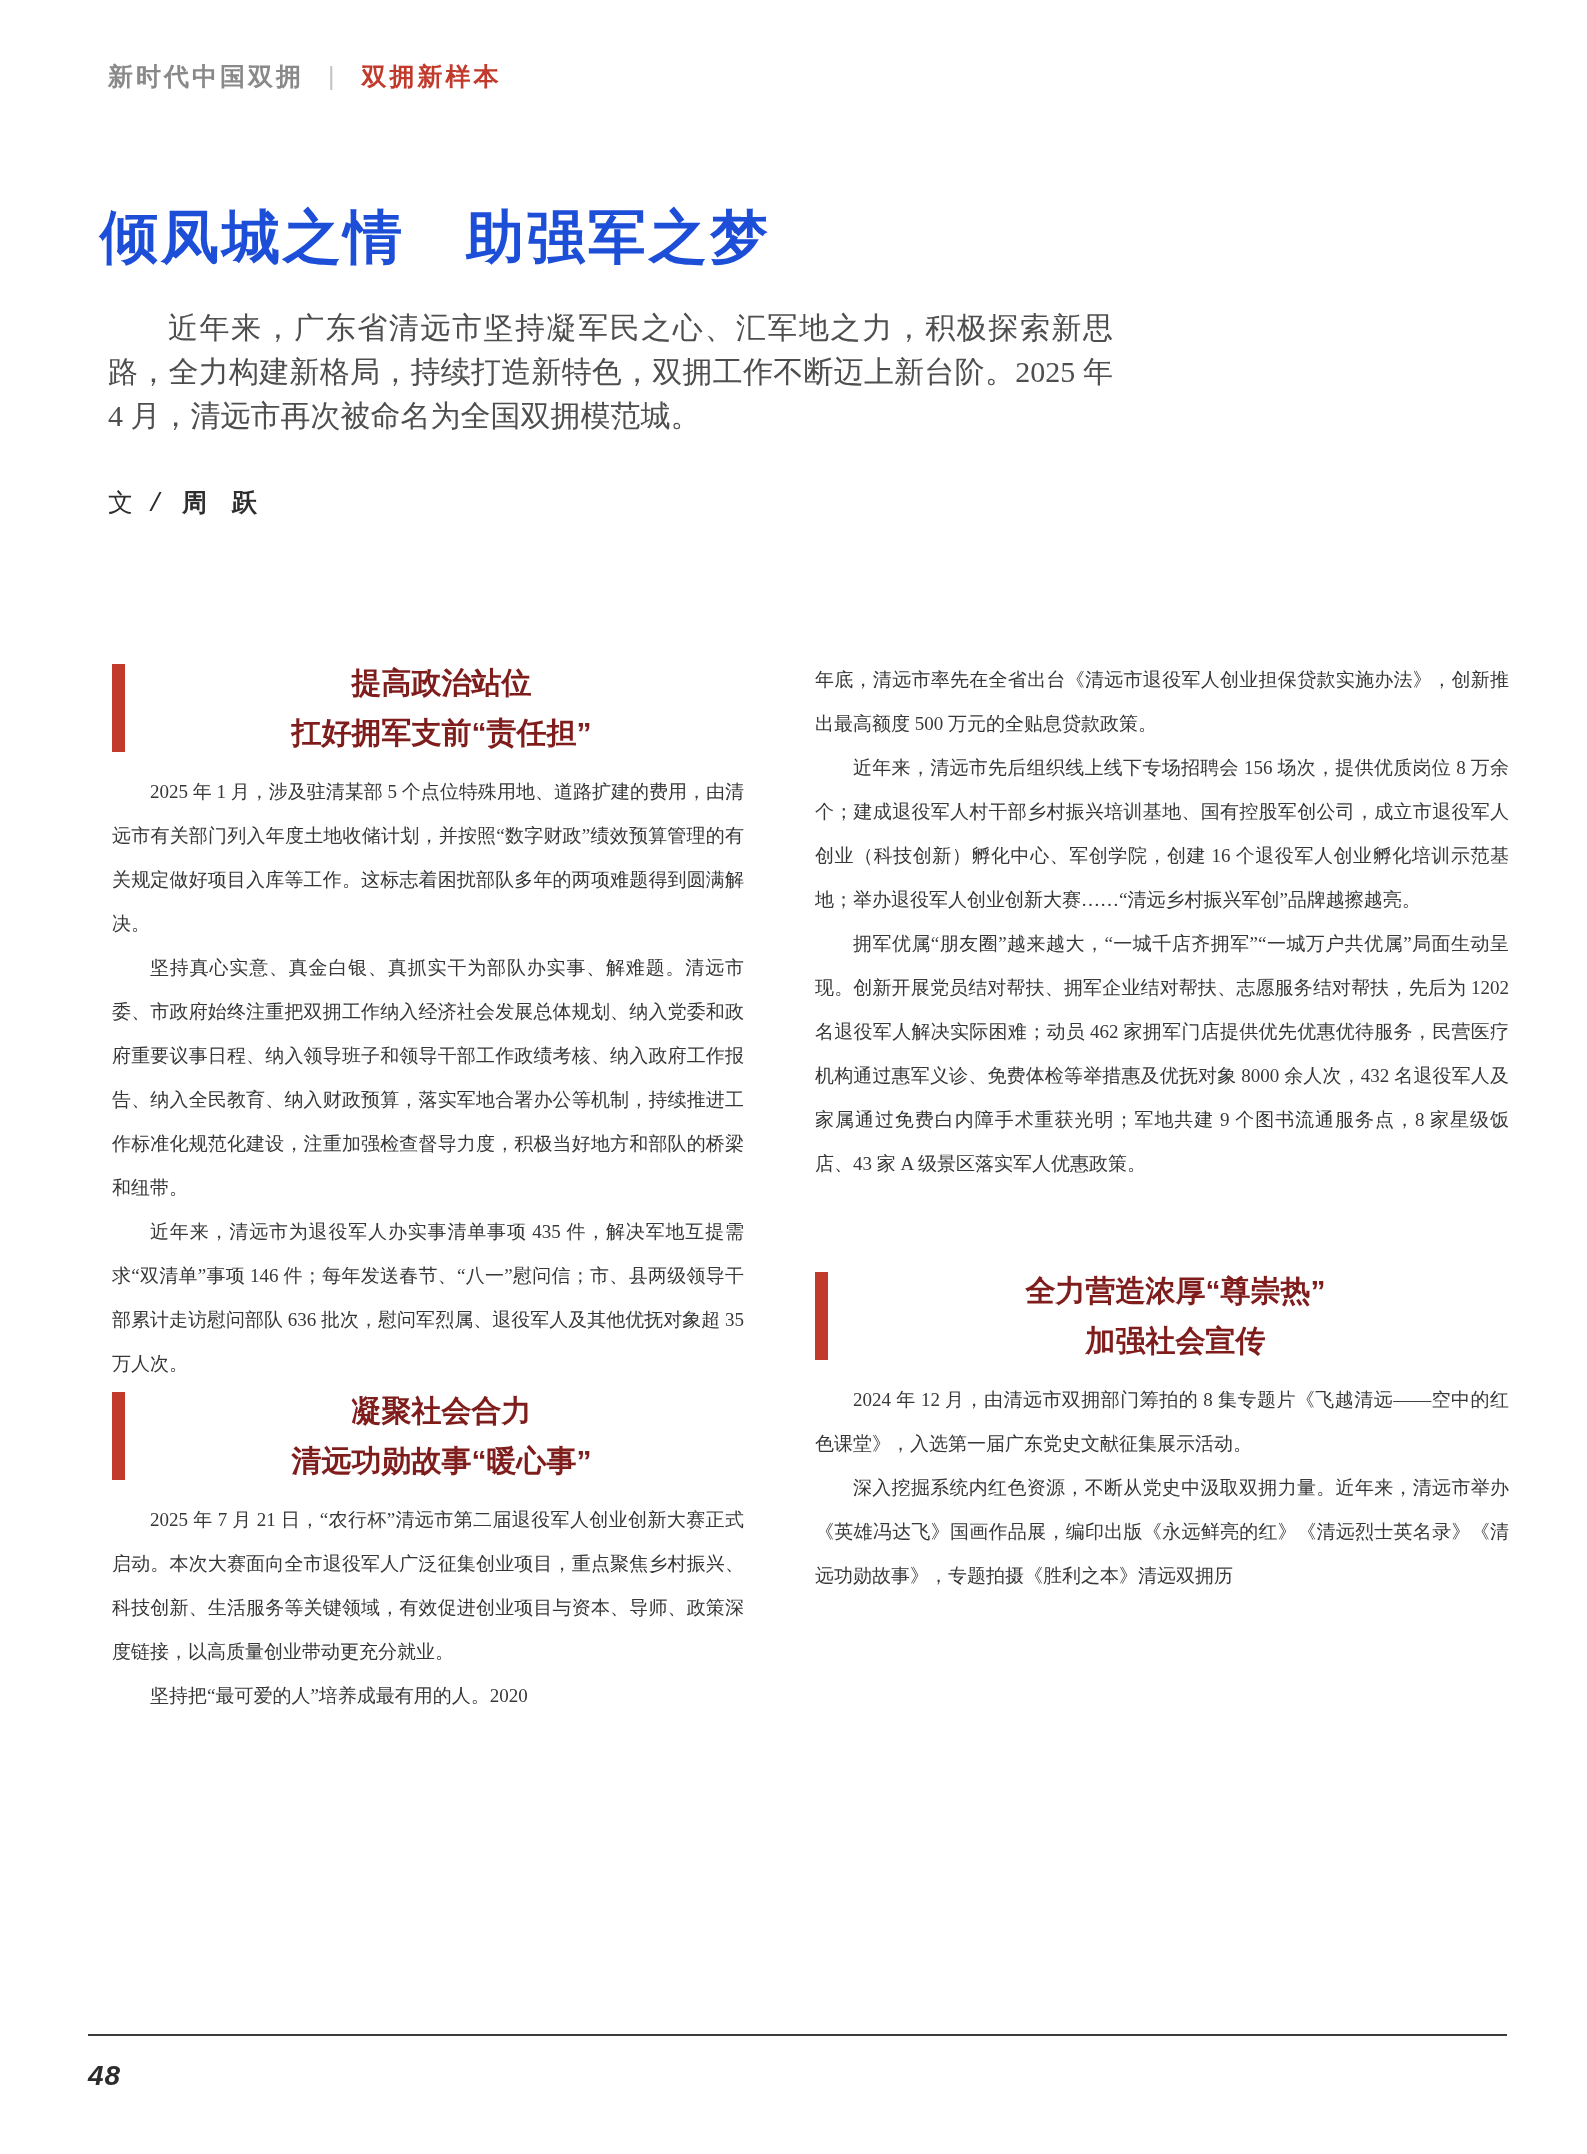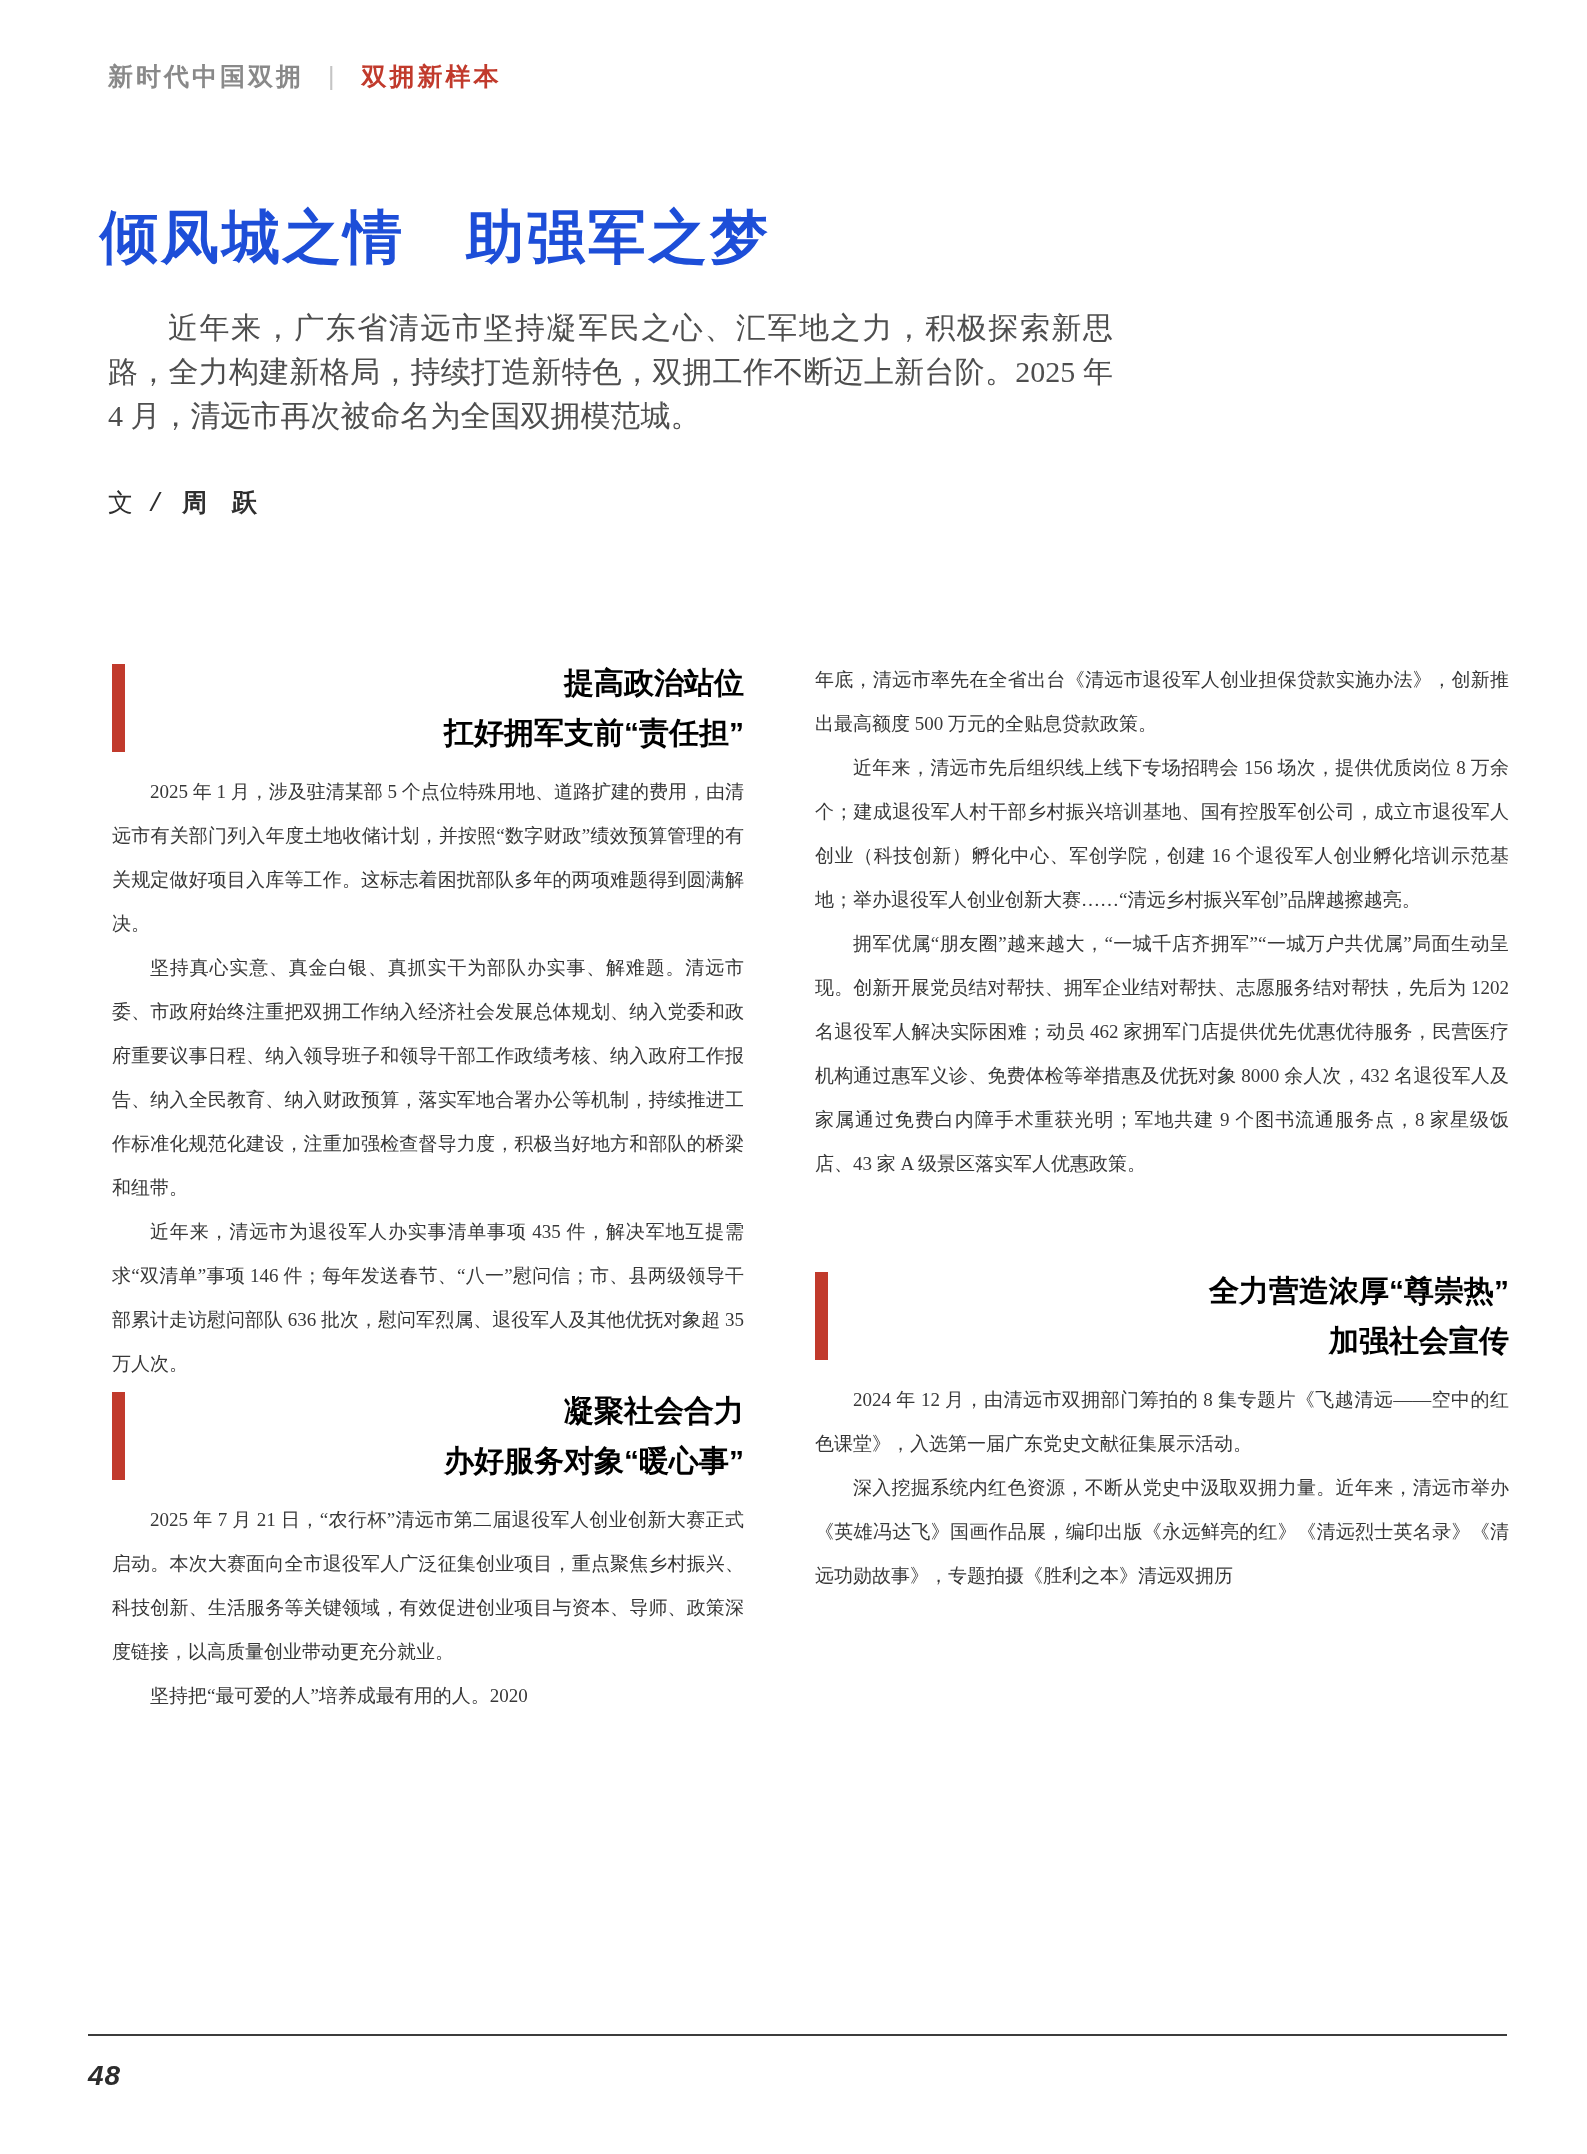--- a/index.html
+++ b/index.html
@@ -73,23 +73,23 @@
   .col-left  { left: 112px; width: 632px; }
   .col-right { left: 815px; width: 694px; }
 
   .section-head {
     position: relative;
     padding-left: 27px;
     font-family: "Liberation Sans", "DejaVu Sans", sans-serif;
     font-weight: bold;
     font-size: 30px;
     line-height: 50px;
-    color: #000000;
+    color: #7f1d1d;
     margin: 0 0 12px 0;
-    text-align: right;
+    text-align: center;
   }
   .section-head::before {
     content: "";
     position: absolute;
     left: 0; top: 6px; bottom: 6px;
     width: 13px;
     background: var(--accent);
   }
   .section-head .line { display: block; }
   .section-head.later { }
@@ -143,21 +143,21 @@
       <span class="line">提高政治站位</span>
       <span class="line">扛好拥军支前“责任担”</span>
     </div>
     <div class="paras">
         <p>2025 年 1 月，涉及驻清某部 5 个点位特殊用地、道路扩建的费用，由清远市有关部门列入年度土地收储计划，并按照“数字财政”绩效预算管理的有关规定做好项目入库等工作。这标志着困扰部队多年的两项难题得到圆满解决。</p>
         <p>坚持真心实意、真金白银、真抓实干为部队办实事、解难题。清远市委、市政府始终注重把双拥工作纳入经济社会发展总体规划、纳入党委和政府重要议事日程、纳入领导班子和领导干部工作政绩考核、纳入政府工作报告、纳入全民教育、纳入财政预算，落实军地合署办公等机制，持续推进工作标准化规范化建设，注重加强检查督导力度，积极当好地方和部队的桥梁和纽带。</p>
         <p>近年来，清远市为退役军人办实事清单事项 435 件，解决军地互提需求“双清单”事项 146 件；每年发送春节、“八一”慰问信；市、县两级领导干部累计走访慰问部队 636 批次，慰问军烈属、退役军人及其他优抚对象超 35 万人次。</p>
       </div>
     <div class="section-head later">
       <span class="line">凝聚社会合力</span>
-      <span class="line">办好服务对象“暖心事”</span>
+      <span class="line">清远功勋故事“暖心事”</span>
     </div>
     <div class="paras">
         <p>2025 年 7 月 21 日，“农行杯”清远市第二届退役军人创业创新大赛正式启动。本次大赛面向全市退役军人广泛征集创业项目，重点聚焦乡村振兴、科技创新、生活服务等关键领域，有效促进创业项目与资本、导师、政策深度链接，以高质量创业带动更充分就业。</p>
         <p>坚持把“最可爱的人”培养成最有用的人。2020</p>
       </div>
   </div>
 
   <div class="col col-right">
     <div class="paras">
         <p class="no-indent">年底，清远市率先在全省出台《清远市退役军人创业担保贷款实施办法》，创新推出最高额度 500 万元的全贴息贷款政策。</p>

